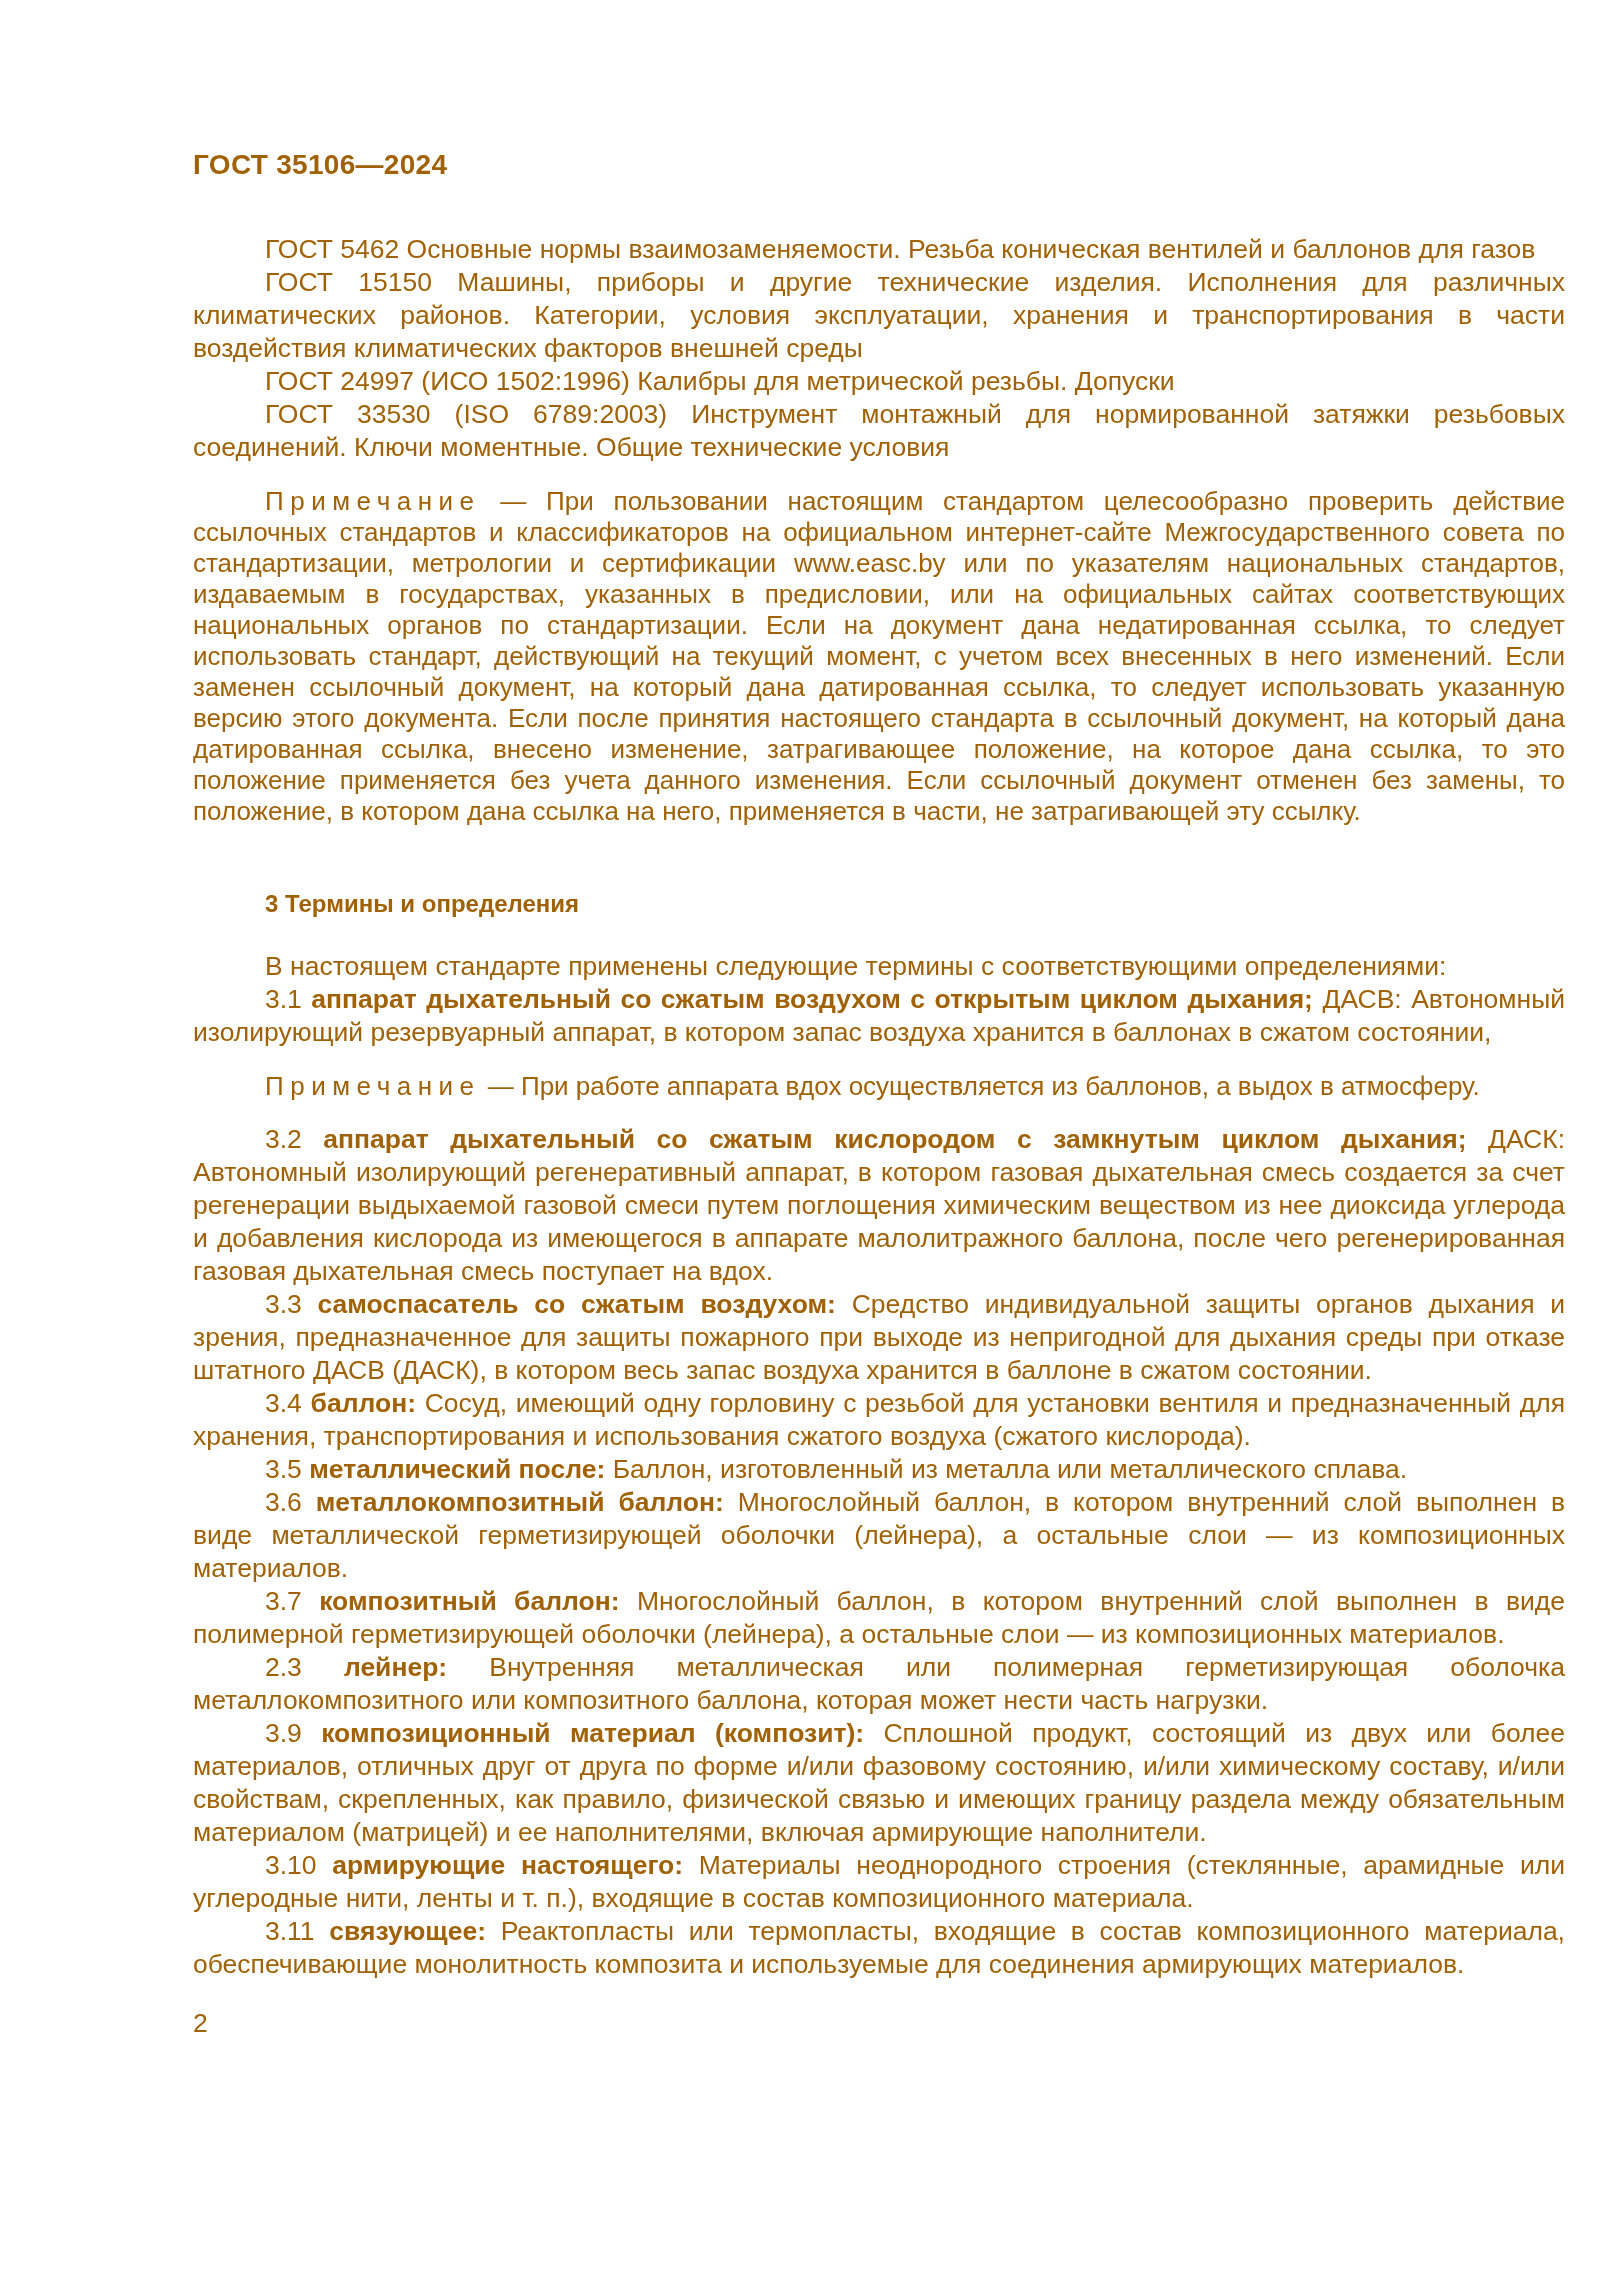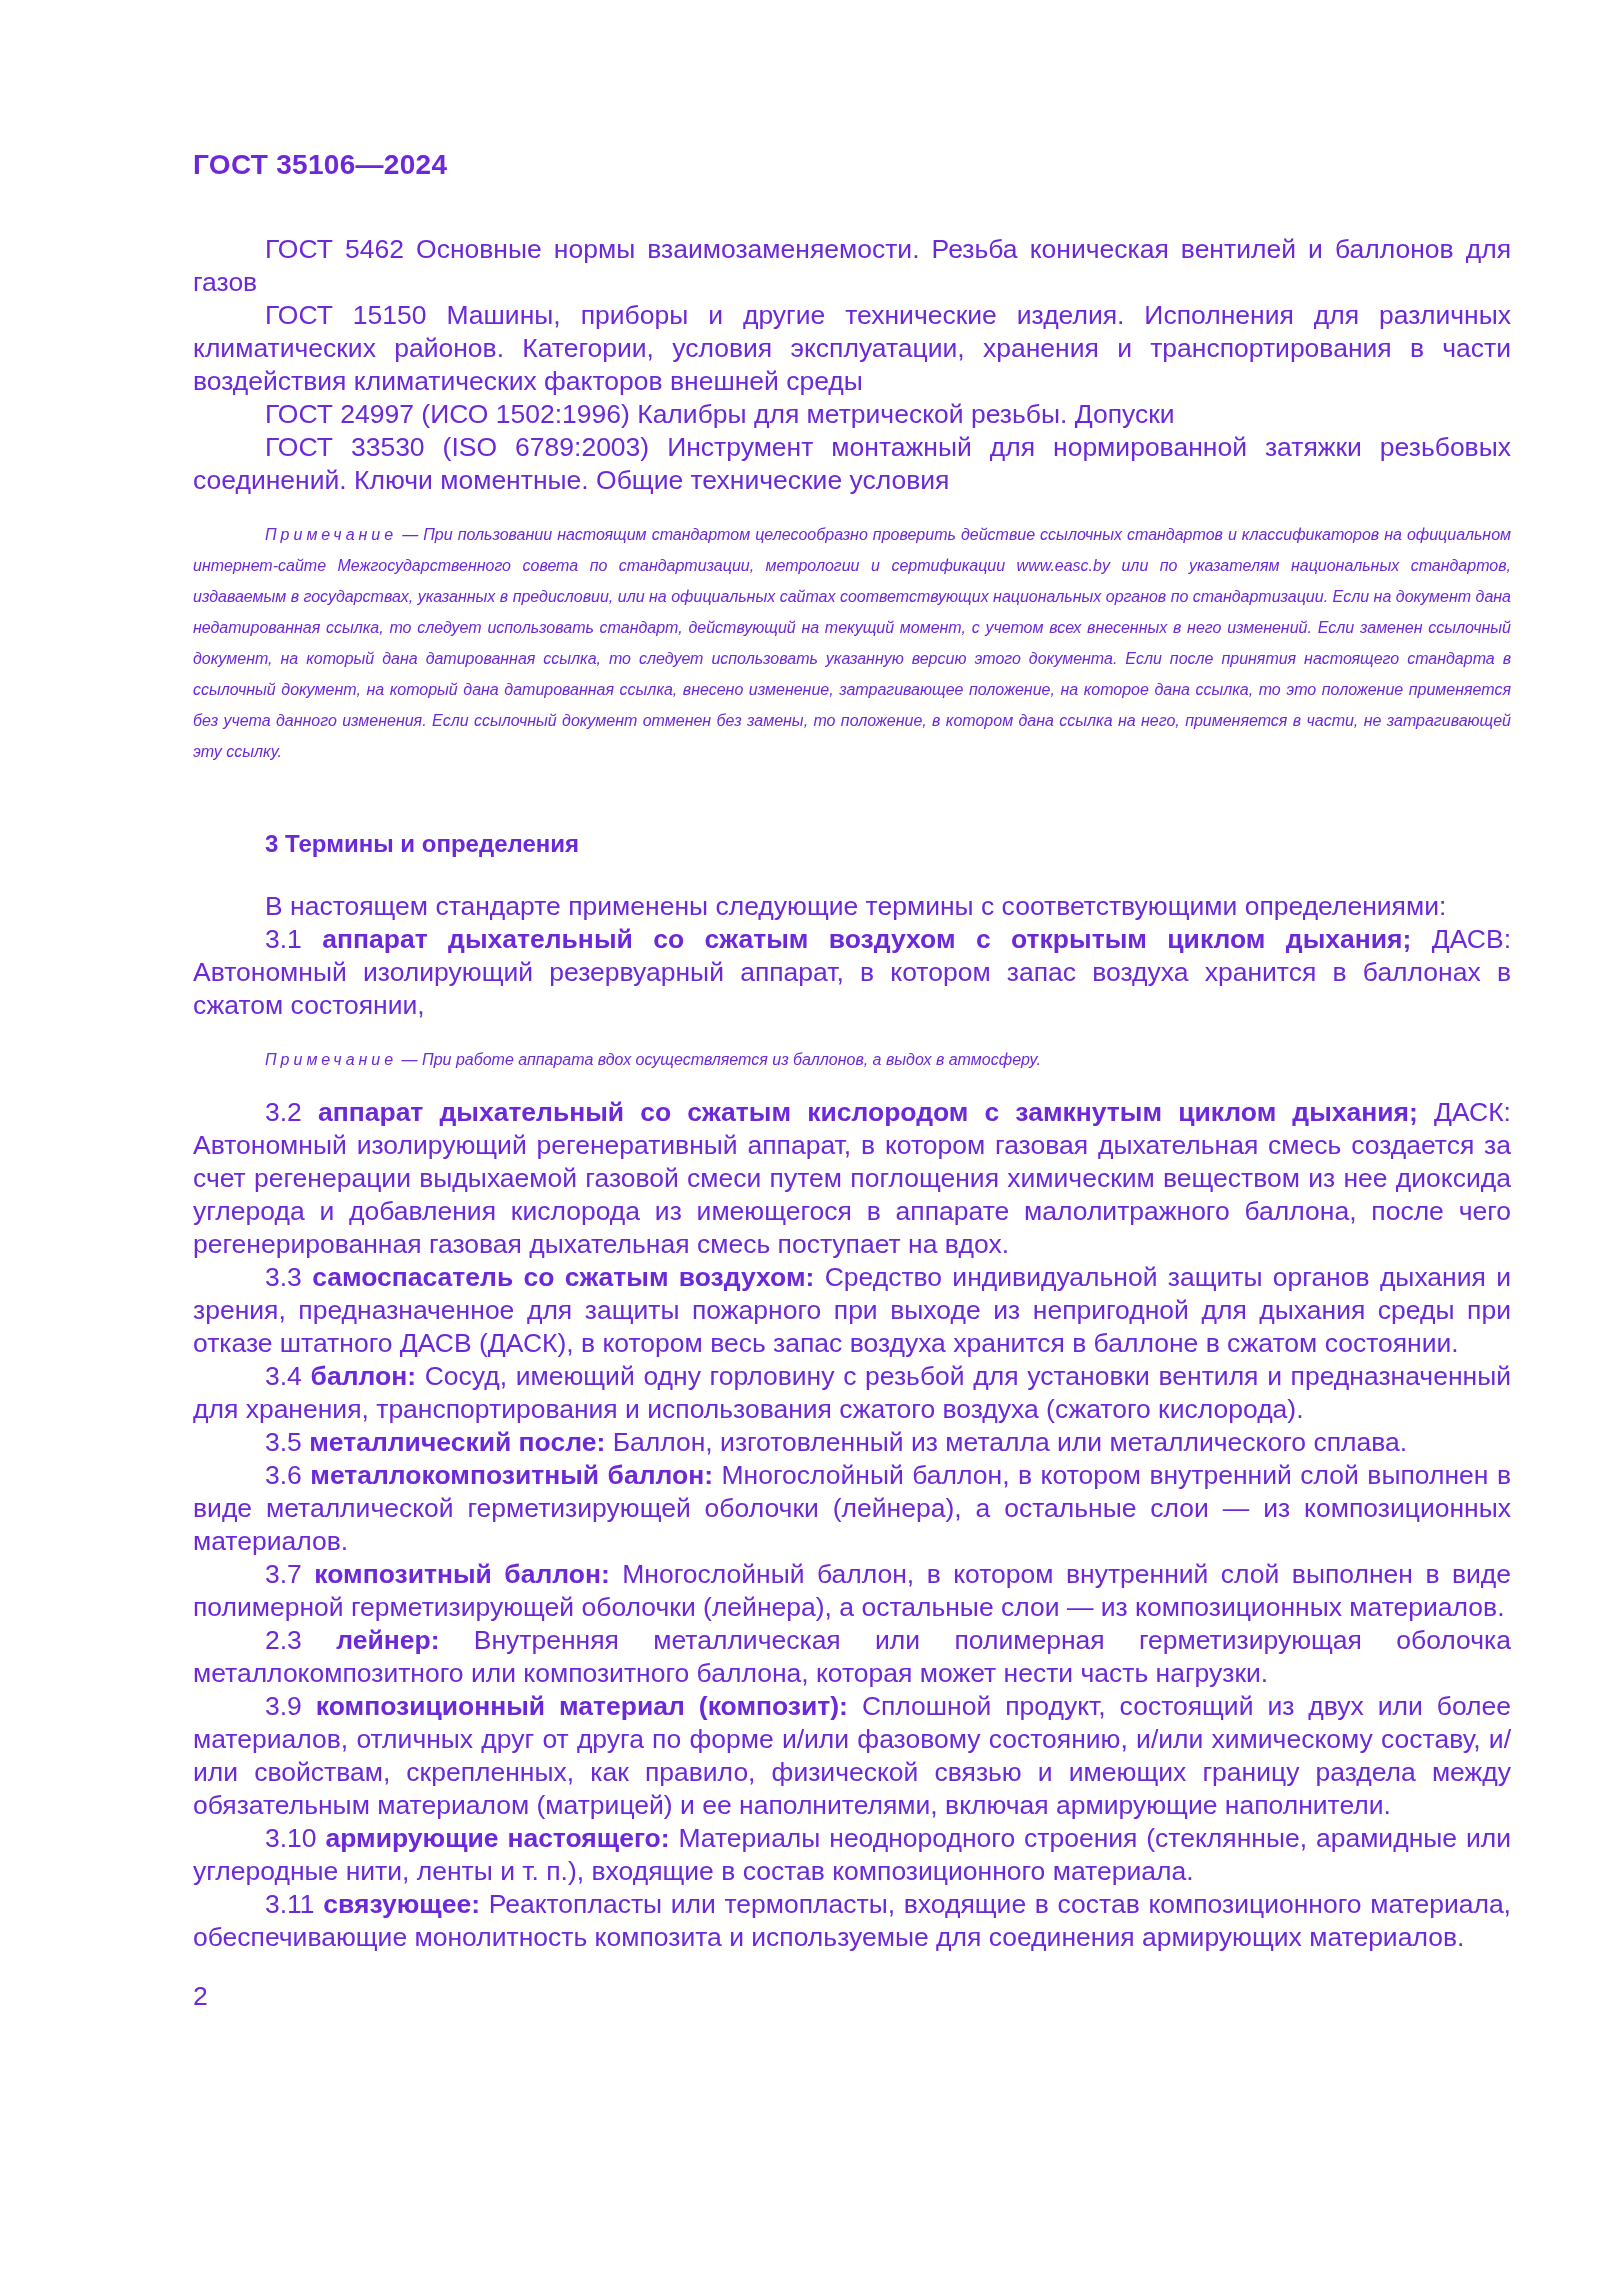--- a/index.html
+++ b/index.html
@@ -6,50 +6,49 @@
     margin: 0;
     padding: 0;
     background: #ffffff;
   }
   .page {
     position: relative;
     width: 1621px;
     height: 2293px;
     margin: 0 auto;
     background: #ffffff;
-    color: #6d28d9;
+    color: #a16207;
     font-family: "Liberation Sans", "DejaVu Sans", sans-serif;
     box-sizing: border-box;
-    padding: 147px 110px 0 193px;
+    padding: 147px 56px 0 193px;
     overflow: hidden;
   }
   .doc-code {
     font-size: 28px;
     font-weight: bold;
     line-height: 35px;
     letter-spacing: 0.3px;
     margin: 0 0 51px 0;
   }
   .body-p {
     font-size: 26.5px;
     line-height: 33px;
     text-align: justify;
     text-indent: 72px;
     margin: 0;
   }
   .note-block {
     margin: 21.6px 0;
   }
   .note-p {
-    font-size: 16px;
+    font-size: 26px;
     line-height: 31px;
     text-align: justify;
     text-indent: 72px;
     margin: 0;
-    font-style: italic;
   }
   .note-label {
     letter-spacing: 0.25em;
   }
   .section-heading {
     font-size: 24px;
     font-weight: bold;
     line-height: 39px;
     margin: 57px 0 27.4px 72px;
   }

